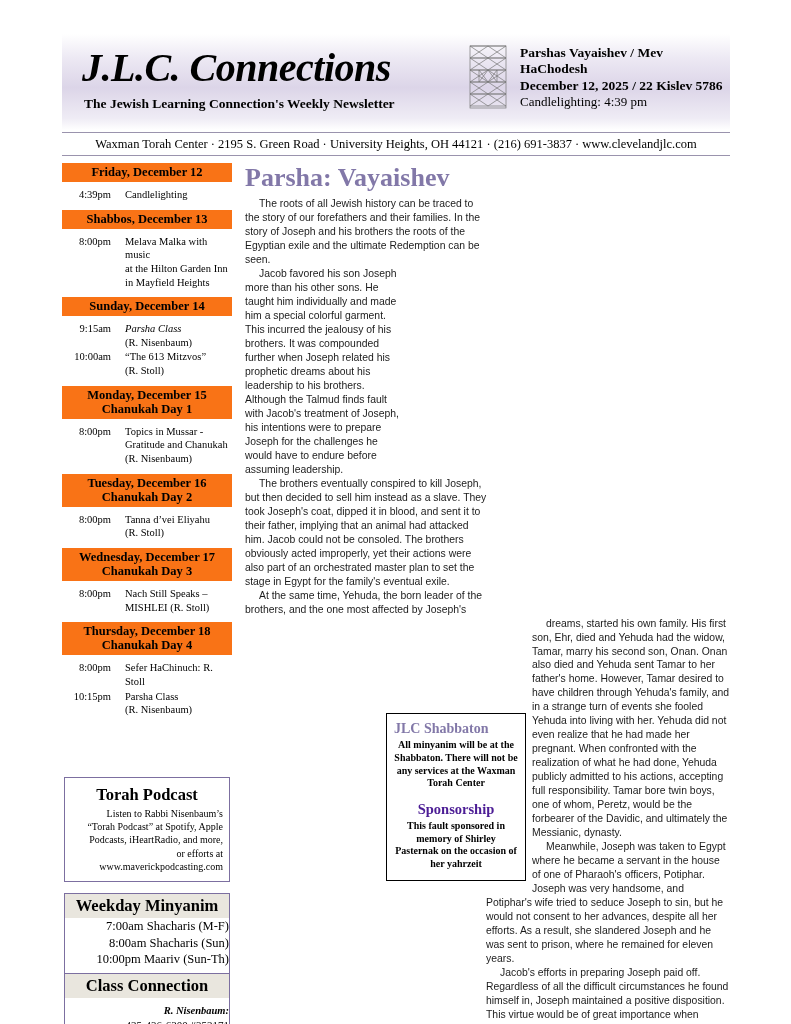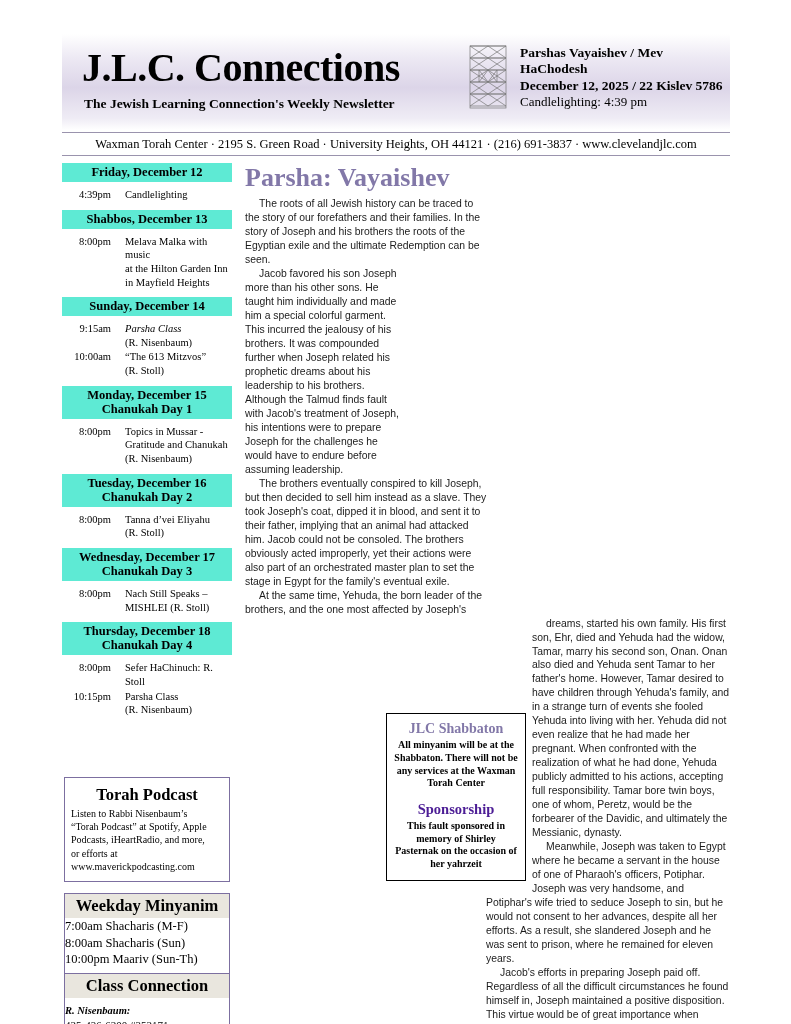--- a/index.html
+++ b/index.html
@@ -6,78 +6,78 @@
   body{font-family:"Liberation Serif",serif;}
   .page{width:791px;height:1024px;background:#ffffff;position:relative;overflow:hidden;margin:0 auto;
         box-sizing:border-box;}
   .sheet{position:absolute;left:62px;top:34px;width:668px;height:956px;background:#fff;}
 
   
   .masthead{position:relative;height:96px;
     background:linear-gradient(to bottom,#ffffff 0%,#ece8f3 26%,#dcd5e8 56%,#efecf5 88%,#ffffff 100%);
     border-bottom:none;}
   .mast-left{position:absolute;left:10px;top:6px;width:398px;}
-  .mast-title{font-family:"Liberation Serif",serif;font-weight:bold;font-size:40px;
+  .mast-title{font-family:"Liberation Serif",serif;font-weight:bold;font-style:italic;font-size:40px;
               letter-spacing:-0.5px;color:#000;line-height:1;margin:8px 0 0 10px;}
   .mast-sub{font-family:"Liberation Serif",serif;font-weight:bold;font-size:13.5px;color:#000;
             margin:8px 0 0 12px;}
   .mast-right{position:absolute;left:404px;top:6px;right:4px;display:flex;gap:10px;align-items:flex-start;}
   .logo-box{width:44px;height:66px;margin-top:4px;flex:0 0 auto;}
   .mast-info{font-family:"Liberation Serif",serif;font-size:13px;color:#000;line-height:1.22;padding-top:5px;}
   .mast-info .b{font-weight:bold;font-size:13.5px;}
 
   .addressbar{border-top:1px solid #9a93ad;border-bottom:1px solid #9a93ad;height:22px;
               display:flex;align-items:center;justify-content:center;margin-top:2px;}
   .addressbar span{font-family:"Liberation Serif",serif;font-size:12.5px;color:#000;}
 
   
   .body-wrap{display:flex;gap:0;margin-top:7px;}
   .sidebar{width:170px;flex:0 0 170px;}
   .content{flex:1 1 auto;padding-left:13px;}
 
   
-  .day-head{background:#5eead4;text-align:center;font-family:"Liberation Serif",serif;font-weight:bold;
+  .day-head{background:#f97316;text-align:center;font-family:"Liberation Serif",serif;font-weight:bold;
             font-size:12.5px;color:#000;padding:2px 0 3px;line-height:1.12;}
   .day-head .l2{display:block;}
   .evts{padding:6px 2px 7px 2px;}
   .evt{display:flex;font-family:"Liberation Serif",serif;font-size:10.5px;color:#000;line-height:1.3;
        margin-bottom:1px;}
   .evt .t{width:47px;flex:0 0 47px;text-align:right;padding-right:14px;white-space:nowrap;}
   .evt .d{flex:1 1 auto;}
   .evt .d i{font-style:italic;}
 
   
   .sbox{border:1px solid #7c6fa0;margin:0 2px;background:#fff;}
   .sbox.pod{margin-top:52px;padding:5px 6px 8px;}
   .sbox.wk{margin-top:11px;padding:0 0 5px;}
   .sbox.cc{margin-top:0;border-top:none;padding:0 0 7px;}
   .sbox-title{text-align:center;font-family:"Liberation Serif",serif;font-weight:bold;font-size:16.5px;
               color:#000;padding:2px 0 2px;}
   .sbox-title.shaded{background:#e9e6de;}
-  .sbox-body{text-align:left;font-family:"Liberation Serif",serif;font-size:10px;color:#000;line-height:1.33;}
+  .sbox-body{text-align:right;font-family:"Liberation Serif",serif;font-size:10px;color:#000;line-height:1.33;}
   .sbox-body.big{font-size:12.5px;line-height:1.32;}
   .cc-name{font-weight:bold;font-style:italic;font-size:10.5px;margin-top:6px;}
   .cc-line{font-size:11px;}
   .cc-sp{height:8px;}
 
   
   h2.sec{font-family:"Liberation Serif",serif;font-weight:bold;font-size:26px;color:#8278a8;margin:0 0 4px 0;
          letter-spacing:0px;}
 
   .para-col{font-family:"Liberation Sans",sans-serif;font-size:10.4px;color:#1b1b1b;line-height:1.345;}
   .para-col p{margin:0;text-indent:14px;}
 
   .colwrap{position:relative;}
   .col-l{width:242px;float:left;}
   .col-r{width:244px;float:right;}
   .clr{clear:both;}
 
   
   .shab-box{border:1.5px solid #000;width:140px;padding:6px 7px 9px;background:#fff;box-sizing:border-box;}
-  .shab-h{text-align:center;font-family:"Liberation Serif",serif;font-weight:bold;font-size:14px;color:#8278a8;
+  .shab-h{text-align:left;font-family:"Liberation Serif",serif;font-weight:bold;font-size:14px;color:#8278a8;
           margin-bottom:1px;}
   .shab-t{text-align:center;font-family:"Liberation Serif",serif;font-size:10px;color:#000;line-height:1.26;font-weight:bold;}
   .shab-h2{text-align:center;font-family:"Liberation Serif",serif;font-weight:bold;font-size:14.5px;
            color:#4c1d95;margin-top:10px;margin-bottom:1px;}
 </style>
 </head>
 <body>
 
 <div class="page">
  <div class="sheet">

